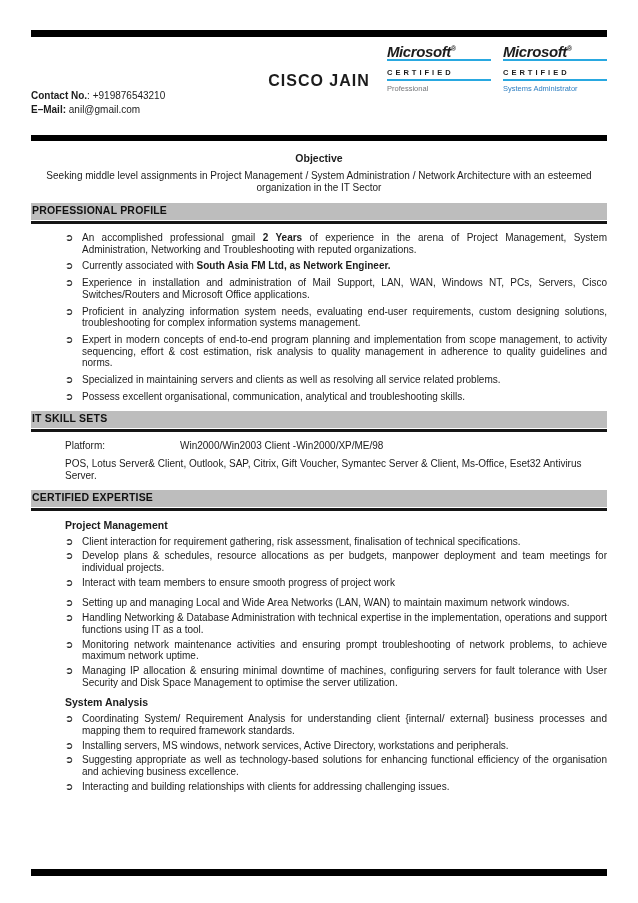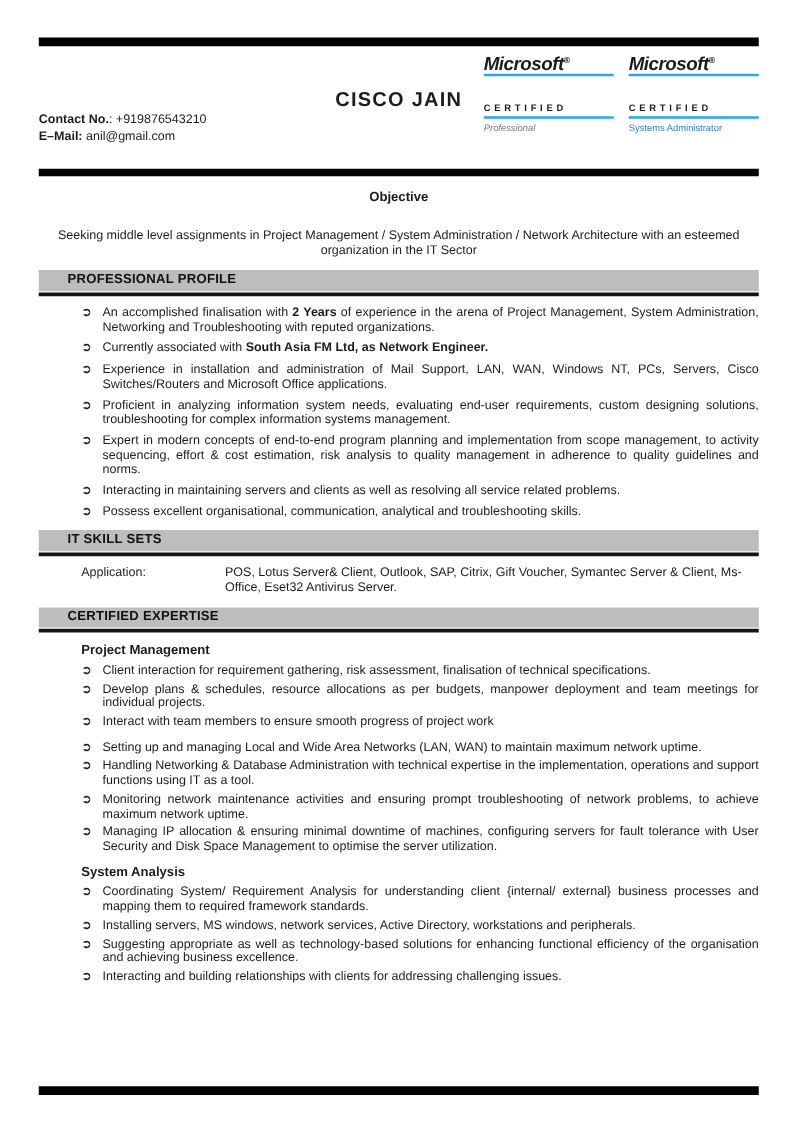--- a/index.html
+++ b/index.html
@@ -18,37 +18,37 @@
 
   .header { position: relative; padding-top: 14px; min-height: 78px; }
   .logos { position: absolute; top: 6px; right: 0; display: flex; gap: 12px; }
   .ms-logo { width: 104px; }
   .ms-brand { font-size: 15px; font-weight: bold; font-style: italic; letter-spacing: -0.4px; white-space: nowrap; }
   .ms-reg { font-size: 7px; vertical-align: super; font-style: normal; }
   .ms-cert {
     border-top: 2px solid var(--logo-blue, #29a8e0);
     border-bottom: 2px solid var(--logo-blue, #29a8e0);
     font-size: 7.5px; font-weight: bold; letter-spacing: 3px;
-    padding: 20px 0 1px; margin-top: 1px; white-space: nowrap;
+    padding: 6px 0 1px; margin-top: 1px; white-space: nowrap;
   }
   .ms-sub { font-size: 7.5px; margin-top: 2px; }
-  .ms-sub.professional { color: var(--professional-gray, #75777a); font-style: italic; }
+  .ms-sub.professional { color: var(--professional-gray, #75777a); }
   .ms-sub.admin { color: var(--admin-blue, #2f7fc1); }
 
   .name { text-align: center; font-weight: bold; font-size: 16px; letter-spacing: 1px; margin: 24px 0 0; }
   .contact-line { text-align: left; font-size: 10px; margin-top: 3px; }
 
   .objective { text-align: center; margin-top: 12px; }
-  .obj-heading { font-weight: bold; font-size: 10.5px; margin-bottom: 18px; }
+  .obj-heading { font-weight: bold; font-size: 10.5px; margin-bottom: 5px; }
   .obj-text { max-width: 552px; margin: 0 auto; line-height: 12.3px; }
 
   .section { margin-top: 9px; }
   .section-header {
     background: var(--section-bar, #bdbdbd); font-weight: bold; font-size: 10.5px;
-    letter-spacing: 0.2px; padding: 2px 23px 3px; color: #111;
+    letter-spacing: 0.2px; padding: 2px 1px 3px; color: #111;
   }
   .section-rule { height: 3px; background: #151515; margin-top: 1px; }
   .section-body { margin-top: 8px; }
 
   .bullet { display: flex; margin: 0 0 4px 34px; }
   .bullets .bullet { margin-bottom: 5px; }
   .bullet-icon { flex: none; width: 17px; font-size: 10px; }
   .bullet-text { flex: 1; text-align: justify; }
 
   .skill-row { display: flex; margin: 0 0 6px 34px; }
@@ -92,55 +92,58 @@
     <div class="obj-heading">Objective</div>
     <div class="obj-text">Seeking middle level assignments in Project Management / System Administration / Network Architecture with an esteemed organization in the IT Sector</div>
   </div>
 
   <section class="section">
     <div class="section-header">PROFESSIONAL PROFILE</div>
     <div class="section-rule"></div>
     <div class="section-body bullets">
         <div class="bullet">
           <span class="bullet-icon">➲</span>
-          <span class="bullet-text"><span>An accomplished finalisation with </span><b>2 Years</b><span> of experience in the arena of Project Management, System Administration, Networking and Troubleshooting with reputed organizations.</span></span>
+          <span class="bullet-text"><span>An accomplished professional gmail </span><b>2 Years</b><span> of experience in the arena of Project Management, System Administration, Networking and Troubleshooting with reputed organizations.</span></span>
         </div>
         <div class="bullet">
           <span class="bullet-icon">➲</span>
           <span class="bullet-text"><span>Currently associated with </span><b>South Asia FM Ltd, as Network Engineer.</b></span>
         </div>
         <div class="bullet">
           <span class="bullet-icon">➲</span>
           <span class="bullet-text"><span>Experience in installation and administration of Mail Support, LAN, WAN, Windows NT, PCs, Servers, Cisco Switches/Routers and Microsoft Office applications.</span></span>
         </div>
         <div class="bullet">
           <span class="bullet-icon">➲</span>
           <span class="bullet-text"><span>Proficient in analyzing information system needs, evaluating end-user requirements, custom designing solutions, troubleshooting for complex information systems management.</span></span>
         </div>
         <div class="bullet">
           <span class="bullet-icon">➲</span>
           <span class="bullet-text"><span>Expert in modern concepts of end-to-end program planning and implementation from scope management, to activity sequencing, effort &amp; cost estimation, risk analysis to quality management in adherence to quality guidelines and norms.</span></span>
         </div>
         <div class="bullet">
           <span class="bullet-icon">➲</span>
-          <span class="bullet-text"><span>Interacting in maintaining servers and clients as well as resolving all service related problems.</span></span>
+          <span class="bullet-text"><span>Specialized in maintaining servers and clients as well as resolving all service related problems.</span></span>
         </div>
         <div class="bullet">
           <span class="bullet-icon">➲</span>
           <span class="bullet-text"><span>Possess excellent organisational, communication, analytical and troubleshooting skills.</span></span>
         </div>
       </div>
   </section>
 
   <section class="section">
     <div class="section-header">IT SKILL SETS</div>
     <div class="section-rule"></div>
     <div class="section-body">
         <div class="skill-row">
-          <span class="skill-label">Application:</span>
+          <span class="skill-label">Platform:</span>
+          <span class="skill-value">Win2000/Win2003 Client -Win2000/XP/ME/98</span>
+        </div>
+        <div class="skill-row">
           <span class="skill-value">POS, Lotus Server&amp; Client, Outlook, SAP, Citrix, Gift Voucher, Symantec Server &amp; Client, Ms-Office, Eset32 Antivirus Server.</span>
         </div>
       </div>
   </section>
 
   <section class="section">
     <div class="section-header">CERTIFIED EXPERTISE</div>
     <div class="section-rule"></div>
     <div class="section-body">
         <div class="subsection">
@@ -154,21 +157,21 @@
             <span class="bullet-text"><span>Develop plans &amp; schedules, resource allocations as per budgets, manpower deployment and team meetings for individual projects.</span></span>
           </div>
           <div class="bullet">
             <span class="bullet-icon">➲</span>
             <span class="bullet-text"><span>Interact with team members to ensure smooth progress of project work</span></span>
           </div>
         </div>
         <div class="subsection">
           <div class="bullet">
             <span class="bullet-icon">➲</span>
-            <span class="bullet-text"><span>Setting up and managing Local and Wide Area Networks (LAN, WAN) to maintain maximum network uptime.</span></span>
+            <span class="bullet-text"><span>Setting up and managing Local and Wide Area Networks (LAN, WAN) to maintain maximum network windows.</span></span>
           </div>
           <div class="bullet">
             <span class="bullet-icon">➲</span>
             <span class="bullet-text"><span>Handling Networking &amp; Database Administration with technical expertise in the implementation, operations and support functions using IT as a tool.</span></span>
           </div>
           <div class="bullet">
             <span class="bullet-icon">➲</span>
             <span class="bullet-text"><span>Monitoring network maintenance activities and ensuring prompt troubleshooting of network problems, to achieve maximum network uptime.</span></span>
           </div>
           <div class="bullet">

